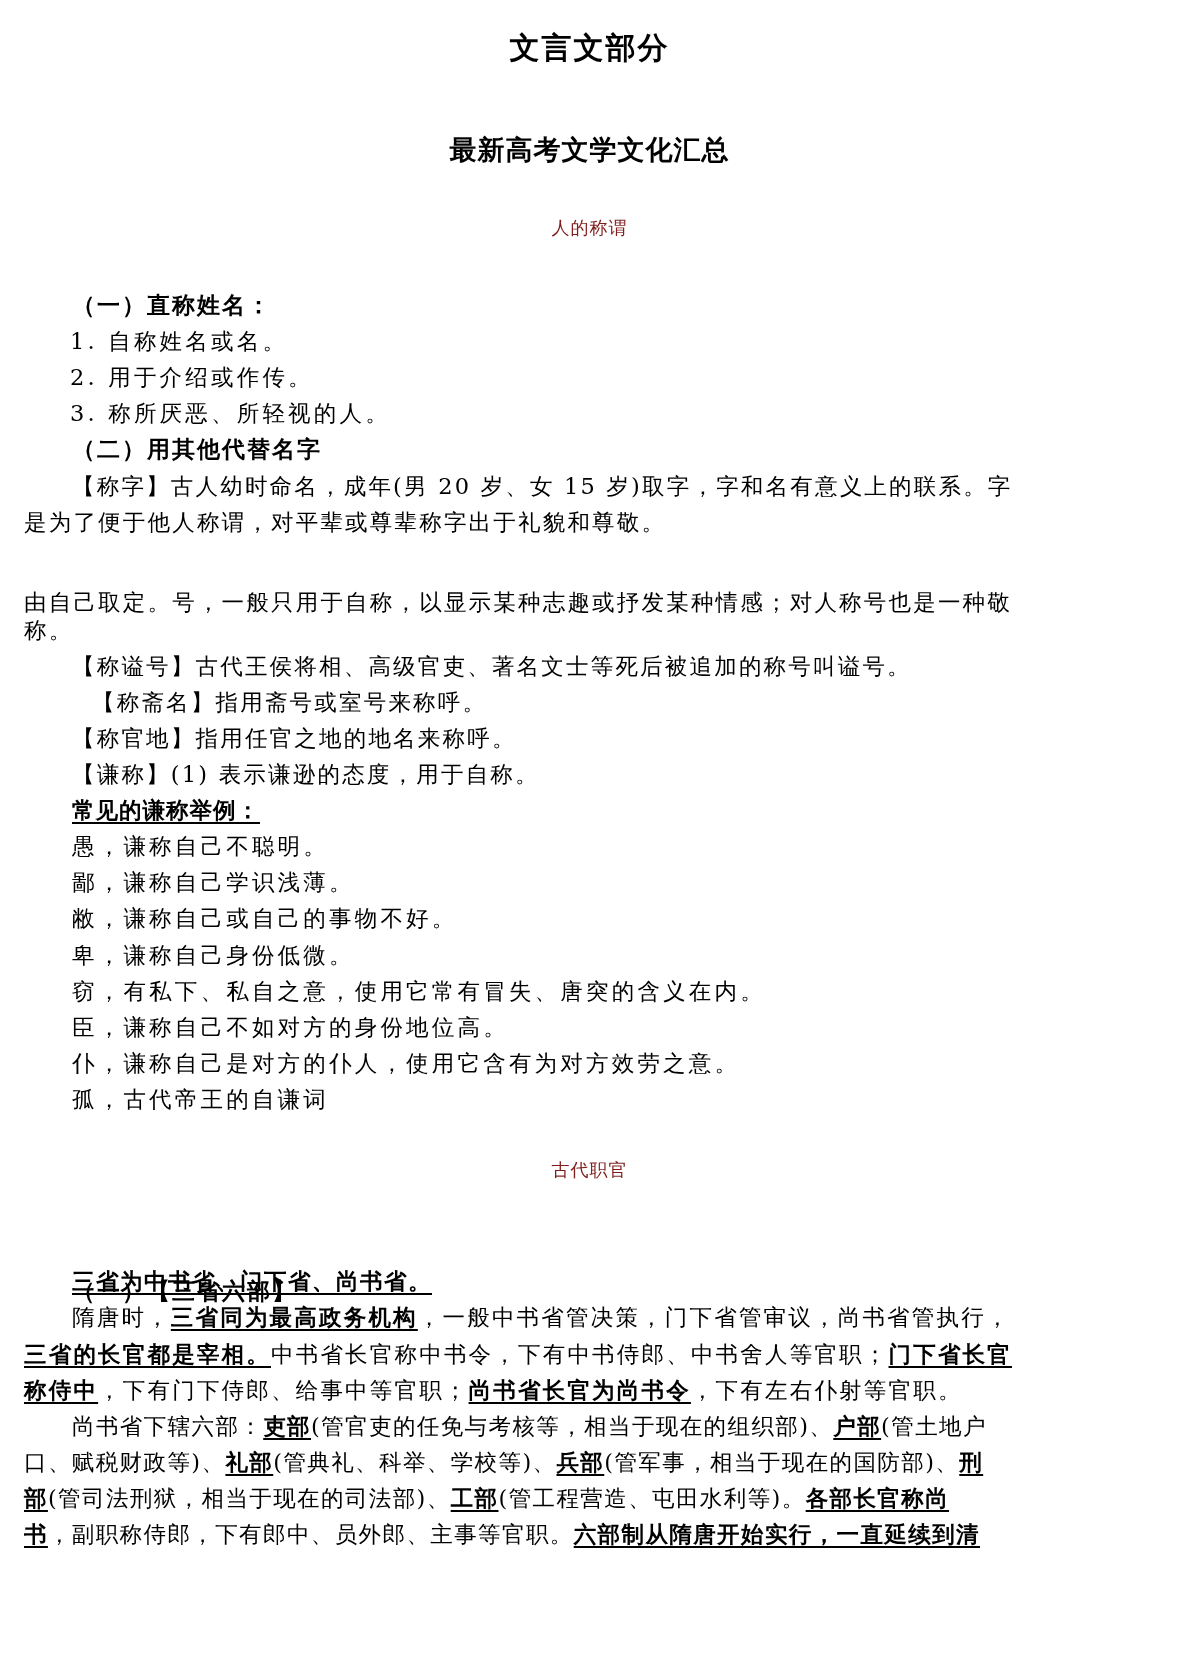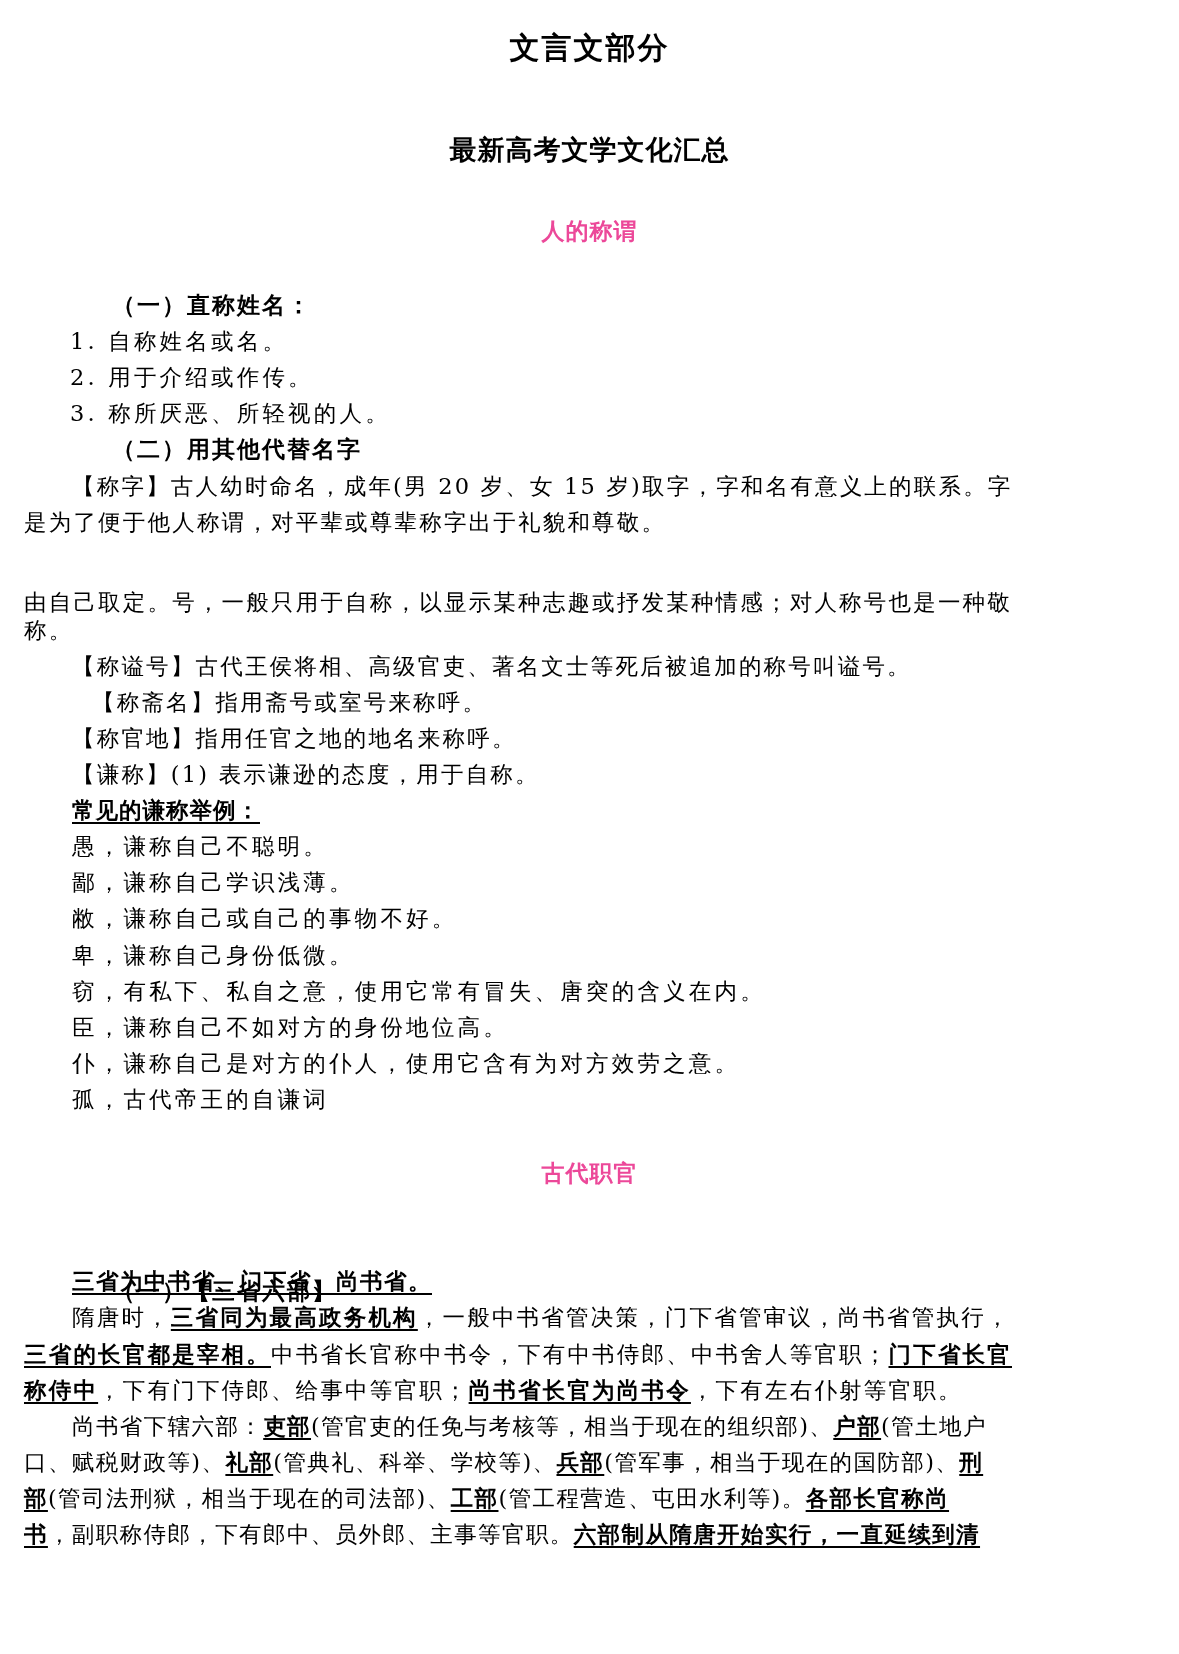--- a/index.html
+++ b/index.html
@@ -5,25 +5,25 @@
   html, body { margin: 0; padding: 0; background: #ffffff; }
   body {
     width: 1179px; height: 1654px; position: relative; overflow: hidden;
     font-family: "DejaVu Serif", "Liberation Serif", serif;
     color: #000000;
   }
   .page { position: absolute; left: 0; top: 0; width: 1179px; height: 1340px; }
   .center { position: absolute; left: 0; width: 1179px; text-align: center; white-space: nowrap; }
   .title-main { font-size: 30px; font-weight: bold; letter-spacing: 2px; }
   .title-sub { font-size: 27px; font-weight: bold; letter-spacing: 1px; }
-  .section-heading { font-size: 23px; font-weight: bold; color: #ec4899; letter-spacing: 1px; }
+  .section-heading { font-size: 18px; font-weight: normal; color: #7f1d1d; letter-spacing: 1px; }
   .line { position: absolute; white-space: nowrap; font-size: 22.5px; line-height: 30px; letter-spacing: 3.2px; }
   .line.tight { letter-spacing: 2.2px; }
   .bu { font-weight: bold; text-decoration: underline; text-decoration-thickness: 2px; text-underline-offset: 4px; }
-  .sub-heading { font-size: 23px; font-weight: bold; letter-spacing: 2px; margin-left: 40px; }
+  .sub-heading { font-size: 23px; font-weight: bold; letter-spacing: 2px; }
 </style>
 </head>
 <body>
 
 <div class="page">
 
   <div class="center title-main" style="top:28px;">文言文部分</div>
   <div class="center title-sub" style="top:132px;">最新高考文学文化汇总</div>
   <div class="center section-heading" style="top:216px;">人的称谓</div>
 

